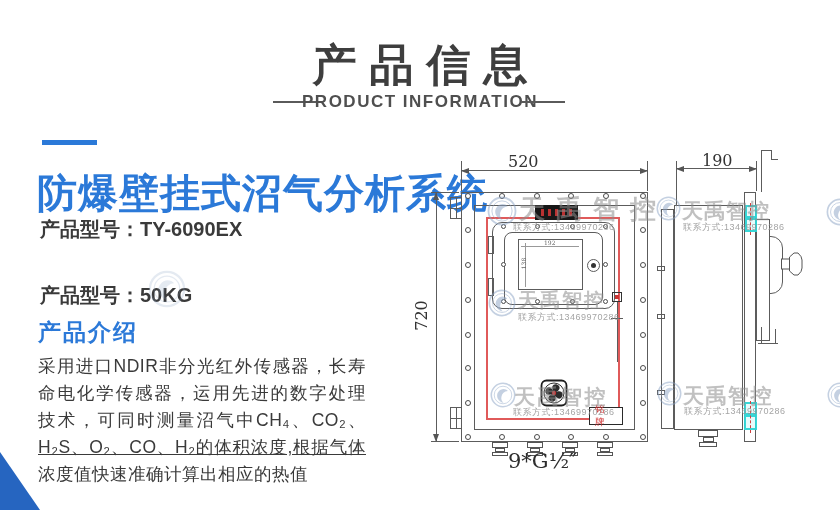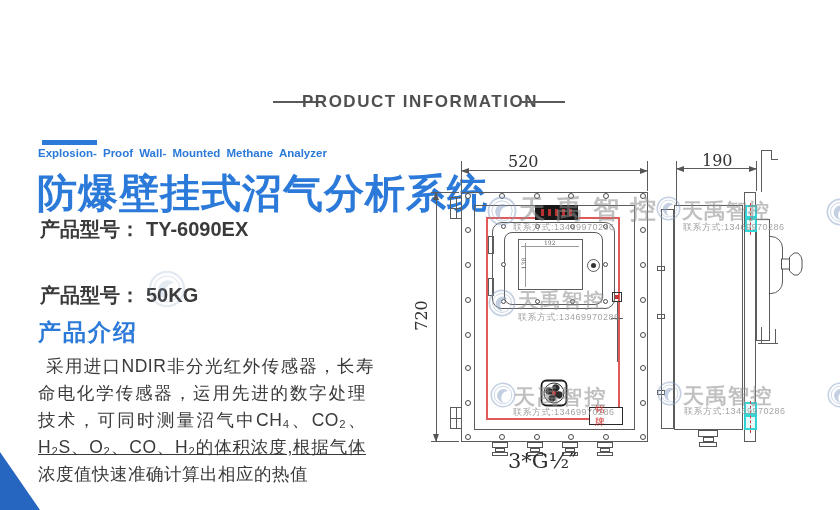--- a/index.html
+++ b/index.html
@@ -12,21 +12,21 @@
   .page-sub{position:absolute;left:0;right:0;top:92px;text-align:center;font-size:17px;
             font-weight:600;color:#4f4f4f;letter-spacing:1.5px;}
   .hdr-line{position:absolute;height:2px;background:#5a5a5a;top:101px;}
   
   .accent-bar{position:absolute;left:42px;top:140px;width:55px;height:5px;background:#2b79d8;}
   .tagline{position:absolute;left:38px;top:147px;font-size:11.5px;font-weight:bold;color:#2b79d8;
            word-spacing:3px;white-space:nowrap;}
   .title-zh{position:absolute;left:37px;top:166px;font-size:40px;font-weight:bold;color:#2b79d8;
             letter-spacing:1px;white-space:nowrap;}
   .spec-row{position:absolute;left:40px;font-size:20px;font-weight:600;color:#3a3a3a;white-space:nowrap;}
-  .spec-row .val{margin-left:6px;}
+  .spec-row .val{margin-left:0;}
   .intro-h{position:absolute;left:38px;top:317px;font-size:23px;font-weight:bold;color:#2b79d8;
            letter-spacing:2px;}
   .introline{position:absolute;left:38px;width:328px;height:27px;font-size:17.5px;color:#3a3a3a;
              letter-spacing:.5px;text-align:justify;text-align-last:justify;white-space:nowrap;}
   .introline.last{text-align-last:left;}
   .corner-tri{position:absolute;left:0;top:452px;width:40px;height:58px;background:#2665c0;
               clip-path:polygon(0 0,100% 100%,0 100%);}
   
   .hline{position:absolute;height:1px;background:#5c5c5c;}
   .vline{position:absolute;width:1px;background:#5c5c5c;}
@@ -56,43 +56,43 @@
   .wmtxt{position:absolute;color:#8e8e8e;opacity:.55;white-space:nowrap;font-weight:bold;}
   .wmphone{position:absolute;color:#949494;opacity:.85;font-size:9px;letter-spacing:.5px;white-space:nowrap;}
   .thread{position:absolute;left:508px;top:449px;font-family:"DejaVu Serif","Liberation Serif",serif;
           font-size:21px;color:#2e2e2e;}
 </style>
 </head>
 <body>
 
 <div id="canvas">
 
+  <div class="page-title">产品信息</div>
   <div class="hdr-line" style="left:273px;width:45px;"></div>
   <div class="page-sub">PRODUCT INFORMATION</div>
   <div class="hdr-line" style="left:521px;width:44px;"></div>
 
   <div class="accent-bar"></div>
-  <div class="tagline">Explosion- Proof  Wall- Mounted  Methane  Analyzer</div>
   <div class="title-zh">防爆壁挂式沼气分析系统</div>
 
   <div class="spec-row" style="top:216px;">
     <span>产品型号：</span><span class="val">TY-6090EX</span>
   </div>
   <div class="spec-row" style="top:282px;">
     <span>产品型号：</span><span class="val">50KG</span>
   </div>
 
   <svg class="wmlogo" style="left:148px;top:270px;opacity:.22;" width="38" height="38" viewBox="0 0 40 40">
     <circle cx="20" cy="20" r="18" fill="none" stroke="currentColor" stroke-width="2.4"></circle>
     <circle cx="20" cy="20" r="13.5" fill="none" stroke="currentColor" stroke-width="1.3"></circle>
     <path d="M13 15 C16.5 9.5 24.5 9.5 27.5 14 C22 14.5 18.5 18 17.5 23 C16.8 27 18.5 30 21 32 C14 30.5 10.5 25 11 19.5 C11.2 17.6 11.9 16.2 13 15 Z" fill="currentColor"></path>
   </svg>
 
   <div class="intro-h">产品介绍</div>
-  <div class="introline" style="top:354px;margin-left:8px;">采用进口NDIR非分光红外传感器，长寿</div>
+  <div class="introline" style="top:354px;">采用进口NDIR非分光红外传感器，长寿</div>
   <div class="introline" style="top:381px;">命电化学传感器，运用先进的数字处理</div>
   <div class="introline" style="top:408px;">技术，可同时测量沼气中CH₄、CO₂、</div>
   <div class="introline" style="top:435px;text-decoration:underline;">H₂S、O₂、CO、H₂的体积浓度,根据气体</div>
   <div class="introline last" style="top:462px;">浓度值快速准确计算出相应的热值</div>
 
   <div class="corner-tri"></div>
 
   <div>
 
     <div class="vline" style="left:461px;top:161px;height:30px;"></div>
@@ -194,21 +194,21 @@
     <div class="gland" style="left:492px;top:452px;width:16px;height:4px;"></div>
     <div class="gland" style="left:527px;top:442px;width:16px;height:6px;"></div>
     <div class="gland" style="left:530px;top:448px;width:10px;height:4px;"></div>
     <div class="gland" style="left:527px;top:452px;width:16px;height:4px;"></div>
     <div class="gland" style="left:562px;top:442px;width:16px;height:6px;"></div>
     <div class="gland" style="left:565px;top:448px;width:10px;height:4px;"></div>
     <div class="gland" style="left:562px;top:452px;width:16px;height:4px;"></div>
     <div class="gland" style="left:597px;top:442px;width:16px;height:6px;"></div>
     <div class="gland" style="left:600px;top:448px;width:10px;height:4px;"></div>
     <div class="gland" style="left:597px;top:452px;width:16px;height:4px;"></div>
-    <div class="thread">3*G½″</div>
+    <div class="thread">9*G½″</div>
   </div>
 
   <div>
 
     <div class="vline" style="left:676px;top:161px;height:44px;"></div>
     <div class="vline" style="left:756px;top:161px;height:30px;"></div>
     <div class="hline" style="left:676px;top:168px;width:81px;"></div>
     <div class="arrL" style="left:676px;top:166px;"></div>
     <div class="arrR" style="left:749px;top:166px;"></div>
     <div class="dimtxt" style="left:702px;top:151px;">190</div>

